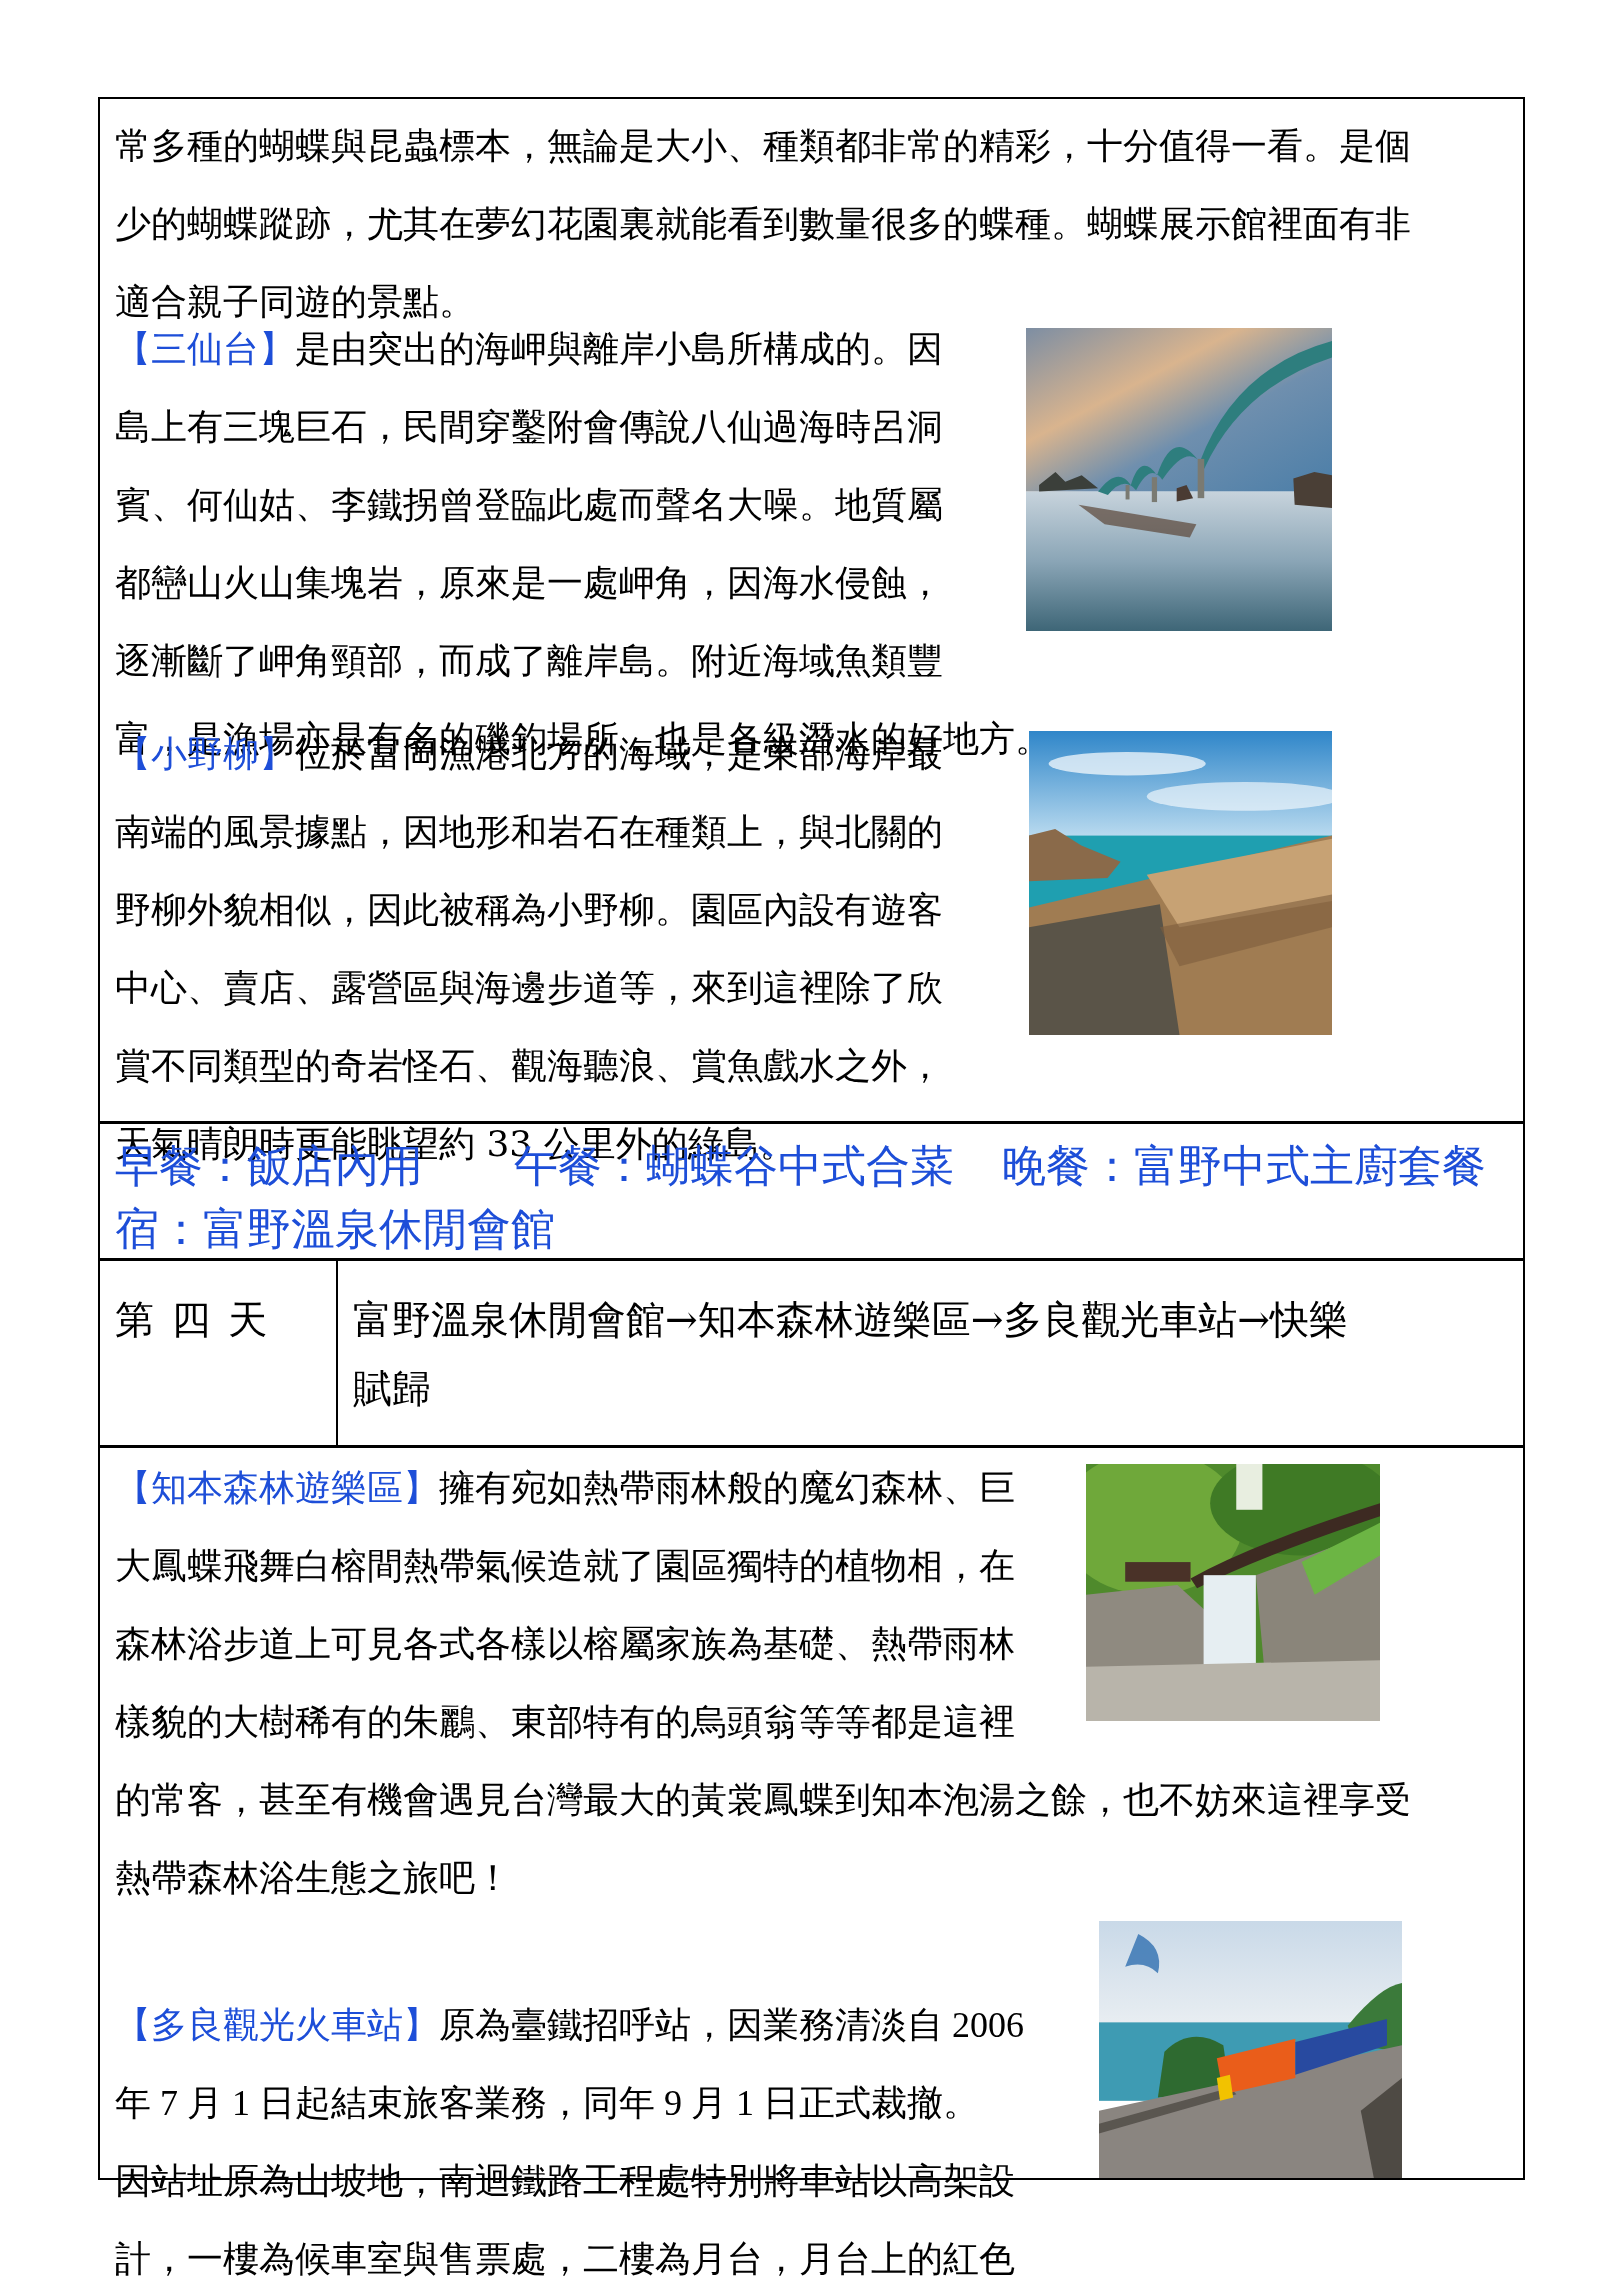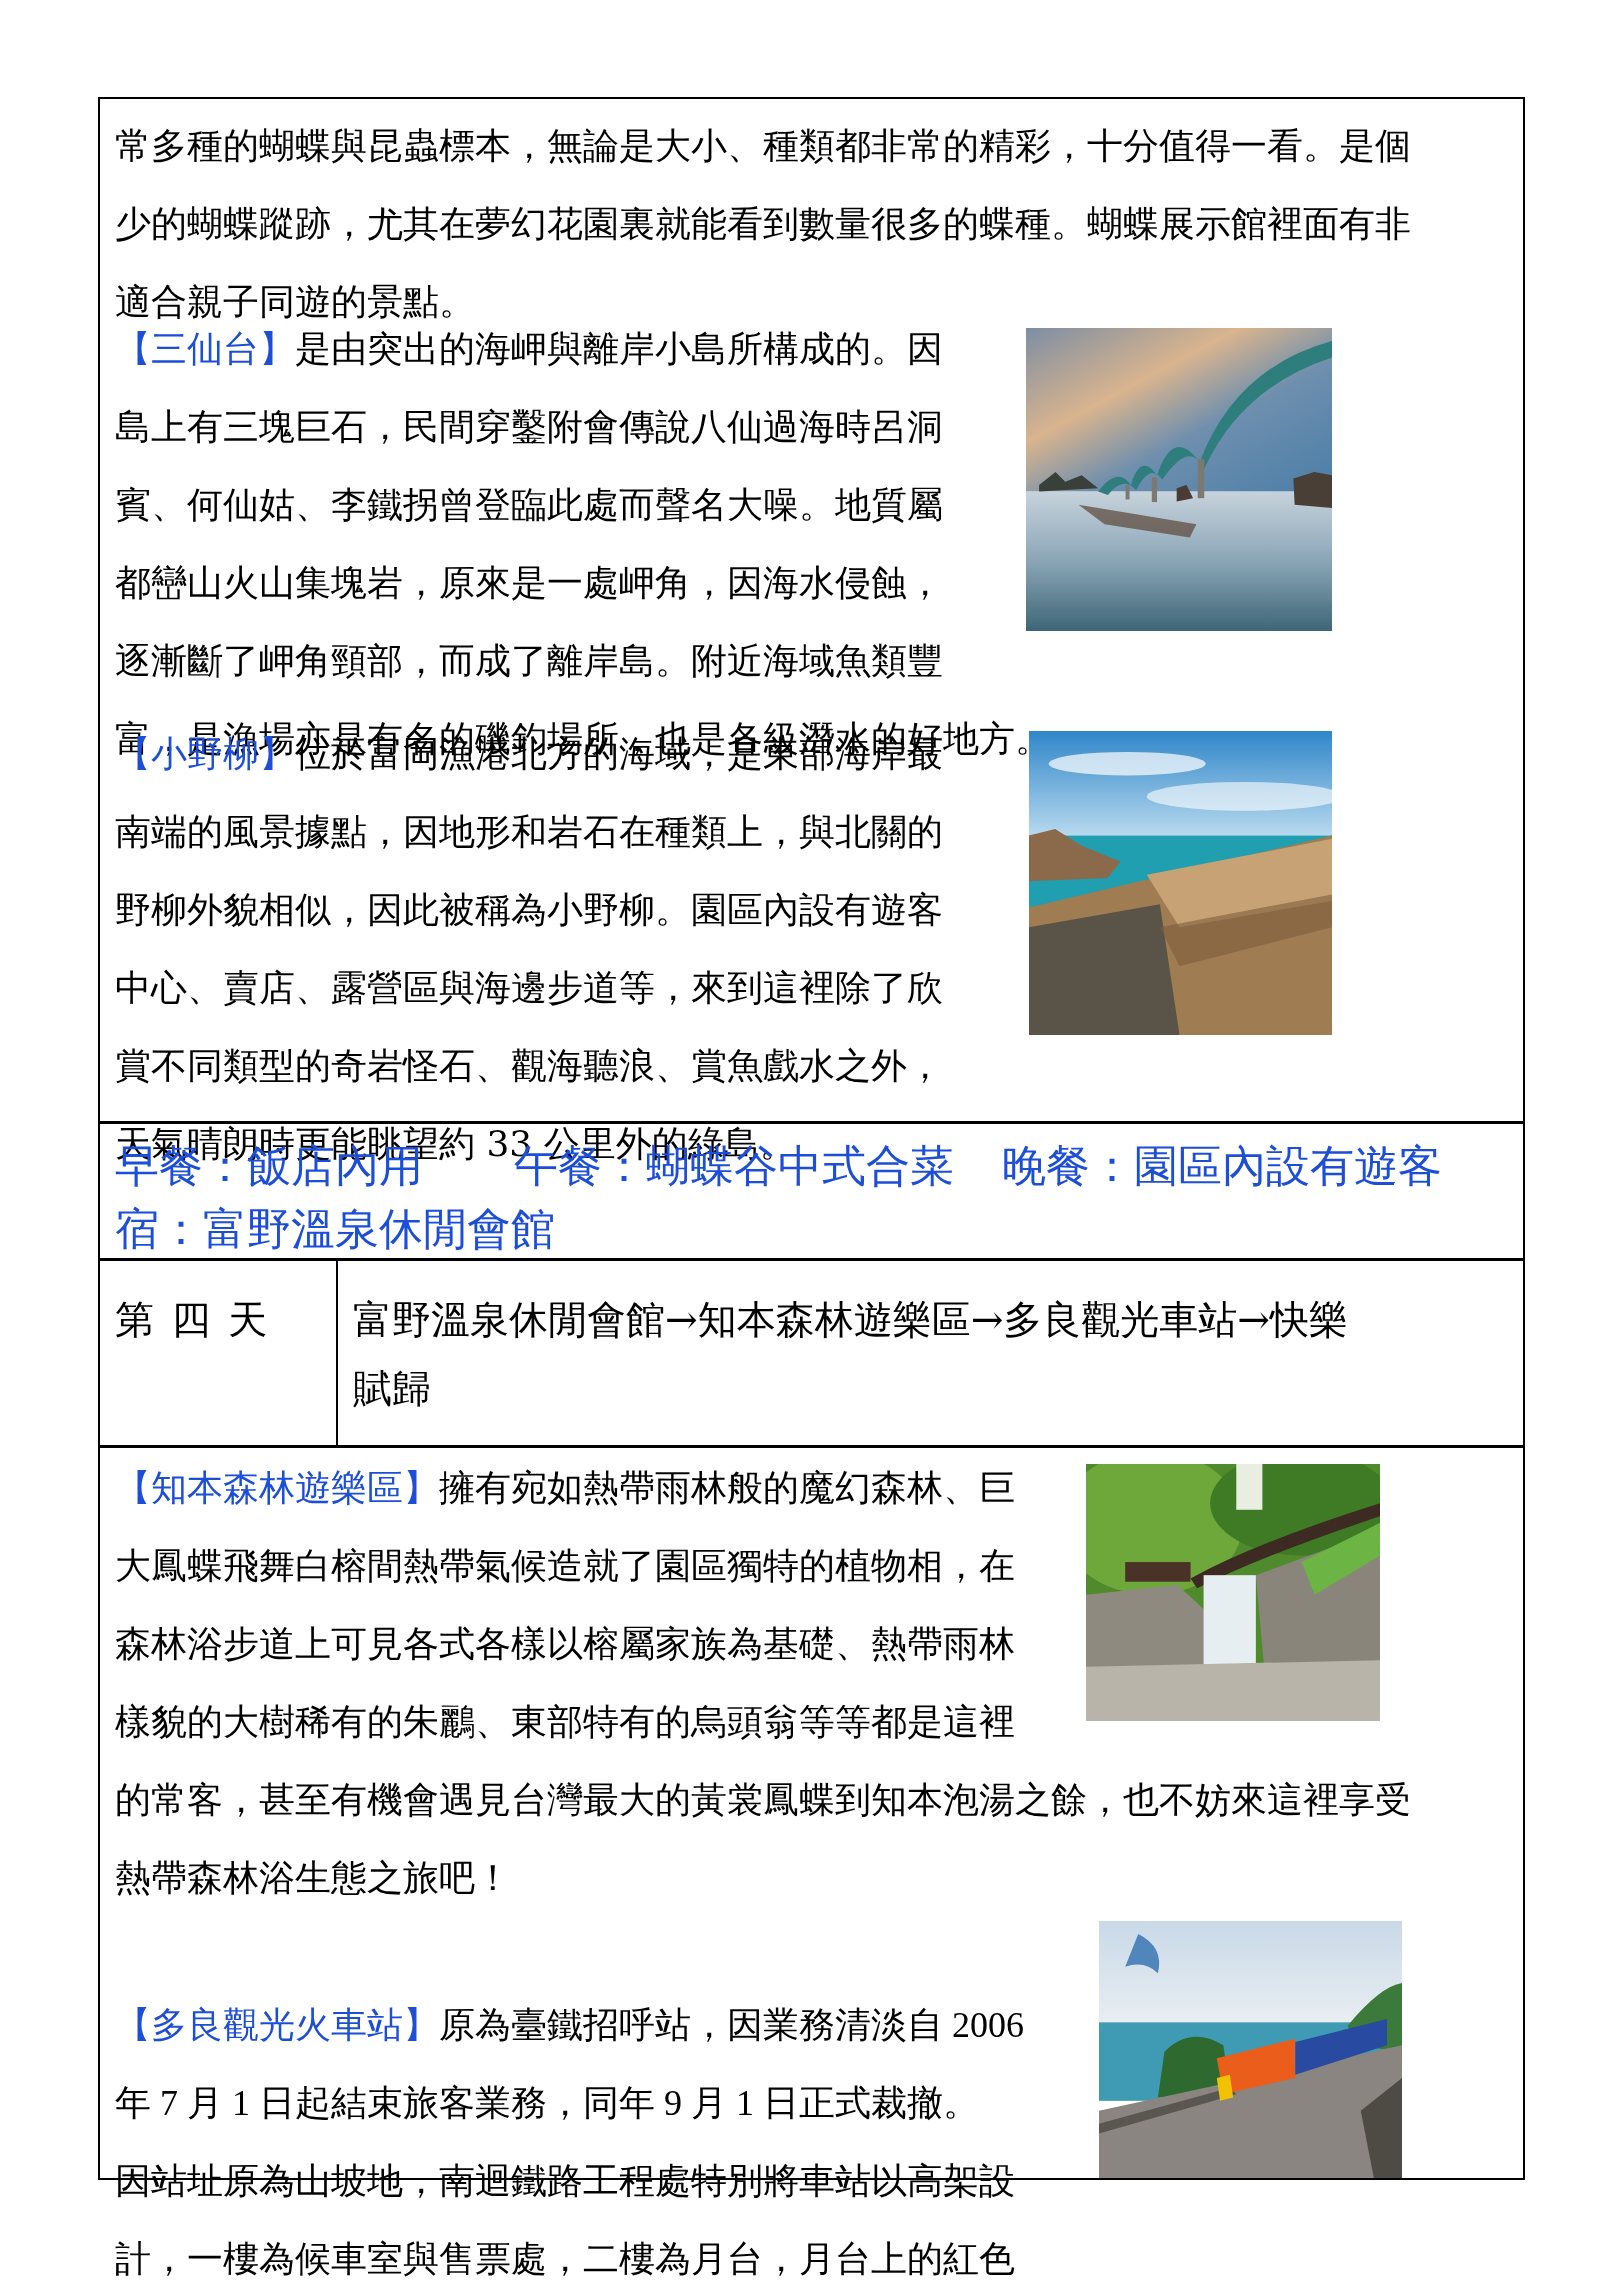--- a/index.html
+++ b/index.html
@@ -94,21 +94,21 @@
       <path d="M0 160 L40 150 L80 175 L140 200 L120 225 L0 230Z" fill="#8a6a4a"></path>
       <path d="M0 270 L463 160 L463 465 L0 465Z" fill="#a07c52"></path>
       <path d="M0 300 L200 265 L230 465 L0 465Z" fill="#5a5448"></path>
       <path d="M180 220 L463 165 L463 260 L230 300Z" fill="#c7a274"></path>
       <path d="M200 300 L463 250 L463 300 L230 360Z" fill="#7d5d3d" opacity="0.6"></path>
     </svg>
   </div>
 
   <div class="txt red" style="left:115px; top:1127px;">早餐：飯店內用</div>
   <div class="txt red" style="left:514px; top:1127px;">午餐：蝴蝶谷中式合菜</div>
-  <div class="txt red" style="left:1002px; top:1127px;">晚餐：園區內設有遊客</div>
+  <div class="txt red" style="left:1002px; top:1127px;">晚餐：富野中式主廚套餐</div>
   <div class="txt red" style="left:115px; top:1190px;">宿：富野溫泉休閒會館</div>
 
   <div class="txt" style="left:115px; top:1281px; font-size:39px; word-spacing:5.2px;">第 四 天</div>
   <div class="txt" style="left:353px; top:1281px; font-size:39px;">富野溫泉休閒會館→知本森林遊樂區→多良觀光車站→快樂</div>
   <div class="txt" style="left:353px; top:1350px; font-size:39px;font-family:Liberation Serif, serif;">賦歸</div>
 
   <div class="block" style="left:115px; top:1449px;">
     <p><span class="red">【知本森林遊樂區】</span><span>擁有宛如熱帶雨林般的魔幻森林、巨</span></p>
     <p>大鳳蝶飛舞白榕間熱帶氣候造就了園區獨特的植物相，在</p>
     <p>森林浴步道上可見各式各樣以榕屬家族為基礎、熱帶雨林</p>

